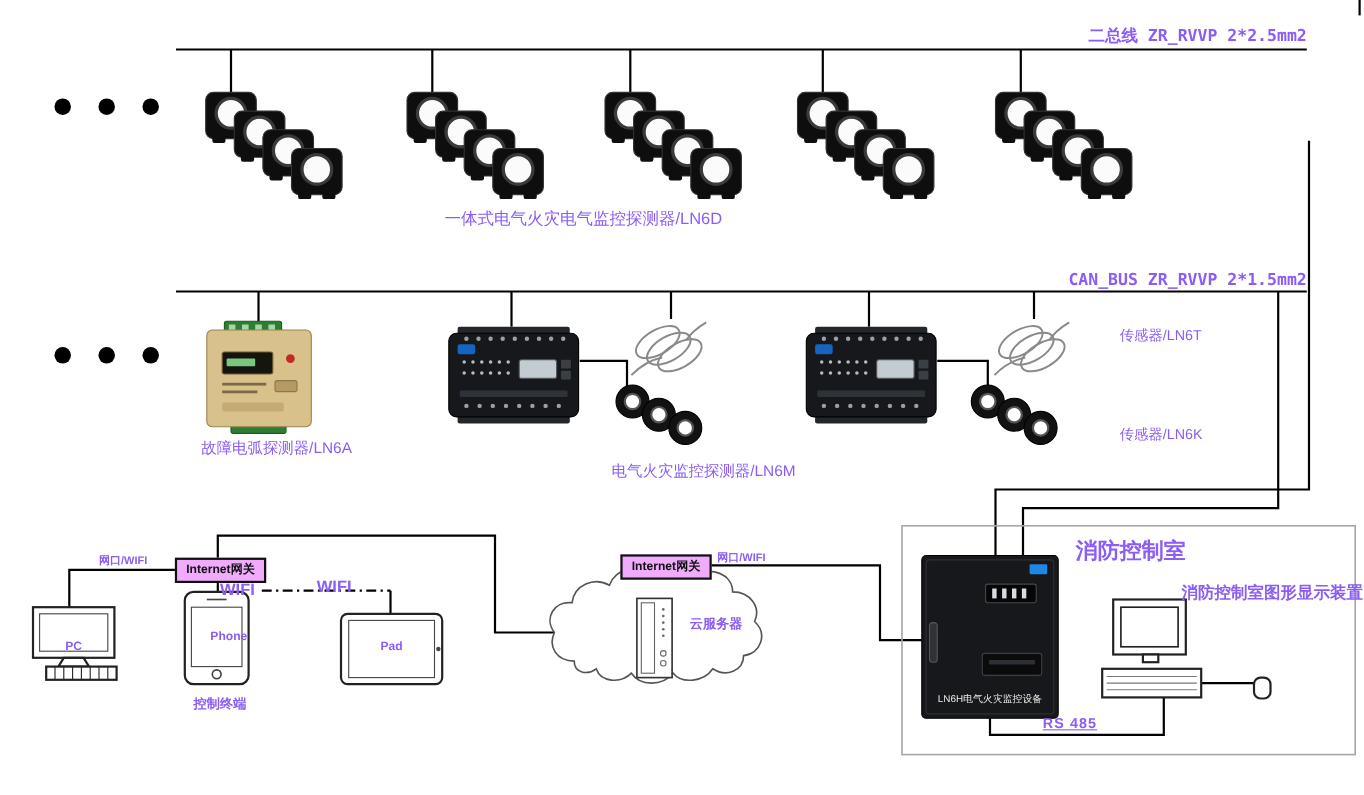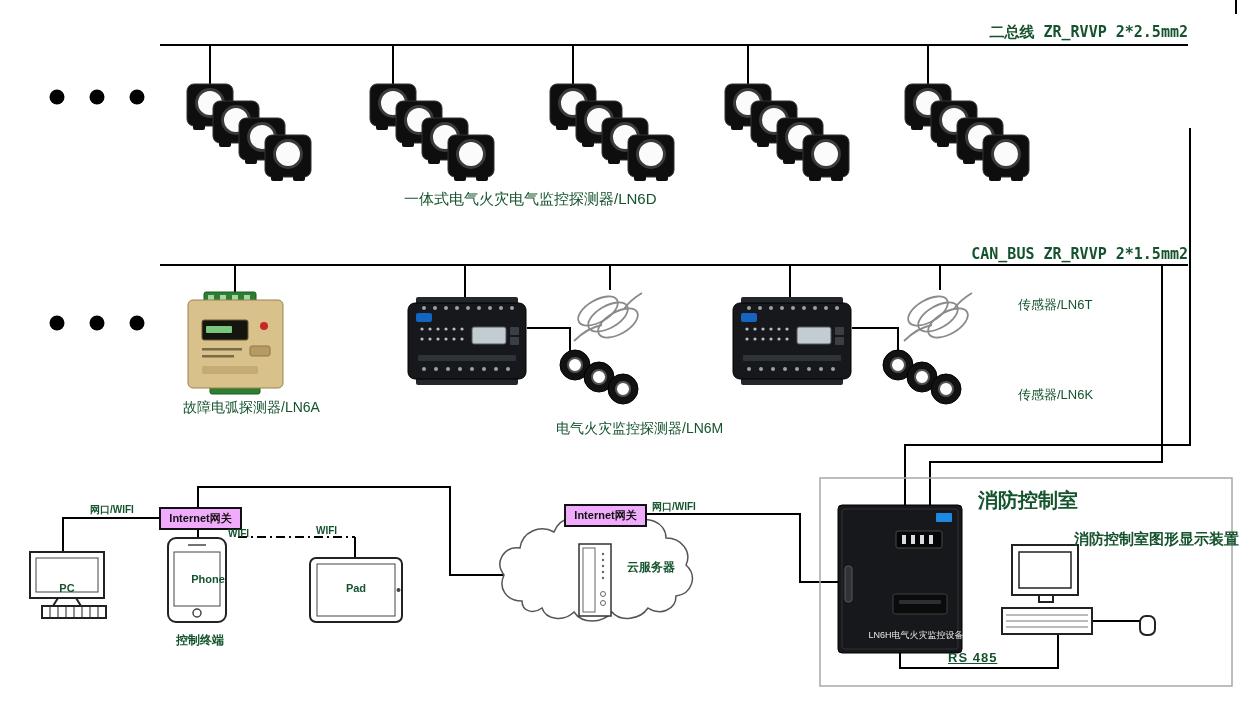--- a/index.html
+++ b/index.html
@@ -1,26 +1,26 @@
 <!DOCTYPE html>
 <html><head>
 <meta charset="utf-8">
 <style>
   html,body{margin:0;padding:0;background:#fff;}
   #stage{position:relative;width:1240px;height:723px;background:#fff;overflow:hidden;
          font-family:"Liberation Sans","DejaVu Sans",sans-serif;color:#111;}
   #wires{position:absolute;left:0;top:0;z-index:0;}
-  .label{position:absolute;white-space:nowrap;z-index:2;color:#14532d;}
+  .label{position:absolute;white-space:nowrap;z-index:2;color:#8b5cf6;}
   .bus-label{font-family:"DejaVu Sans Mono","Liberation Mono",monospace;
              font-weight:bold;font-size:15px;width:288px;text-align:right;}
   .dev-label{font-size:14px;}
   .dev-label-lg{font-size:15px;}
   .sensor-label{font-size:13px;}
   .bold-sm{font-weight:bold;font-size:10px;}
-  .bold-xs{font-weight:bold;font-size:10px;margin-left:28px;}
+  .bold-xs{font-weight:bold;font-size:15px;}
   .room-title{font-weight:bold;font-size:20px;}
   .display-label{font-weight:bold;font-size:15px;margin-left:48px;}
   .rs485{font-weight:bold;font-size:13px;text-decoration:underline;letter-spacing:1px;}
   .gw-box{position:absolute;width:79px;height:19px;border:2px solid #111;background:#f0abfc;
           font-size:11px;font-weight:bold;text-align:center;line-height:19px;z-index:2;}
   .node-text{font-weight:bold;font-size:11px;text-align:center;}
   .cab-label{font-size:9px;width:120px;text-align:center;color:#e8e8e8;}
 </style>
 </head>
 <body>
@@ -259,16 +259,16 @@
   <div class="label bold-xs" style="left:288px;top:525px;">WIFI</div>
 
   <div class="label node-text" style="left:30px;width:74px;top:566px;margin-top:16px;">PC</div>
   <div class="label node-text" style="left:168px;width:80px;top:573px;">Phone</div>
   <div class="label node-text" style="left:310px;width:92px;top:582px;">Pad</div>
   <div class="label" style="left:176px;top:632px;font-weight:bold;font-size:12px;font-family:Liberation Mono, monospace;">控制终端</div>
   <div class="label" style="left:627px;top:559px;font-weight:bold;font-size:12px;">云服务器</div>
 
   <div class="label room-title" style="left:978px;top:487px;">消防控制室</div>
   <div class="label display-label" style="left:1026px;top:530px;">消防控制室图形显示装置</div>
-  <div class="label cab-label" style="left:840px;top:629px;padding-left:16px;">LN6H电气火灾监控设备</div>
+  <div class="label cab-label" style="left:840px;top:629px;">LN6H电气火灾监控设备</div>
   <div class="label rs485" style="left:948px;top:650px;">RS 485</div>
 
 </div>
 
 </body></html>

